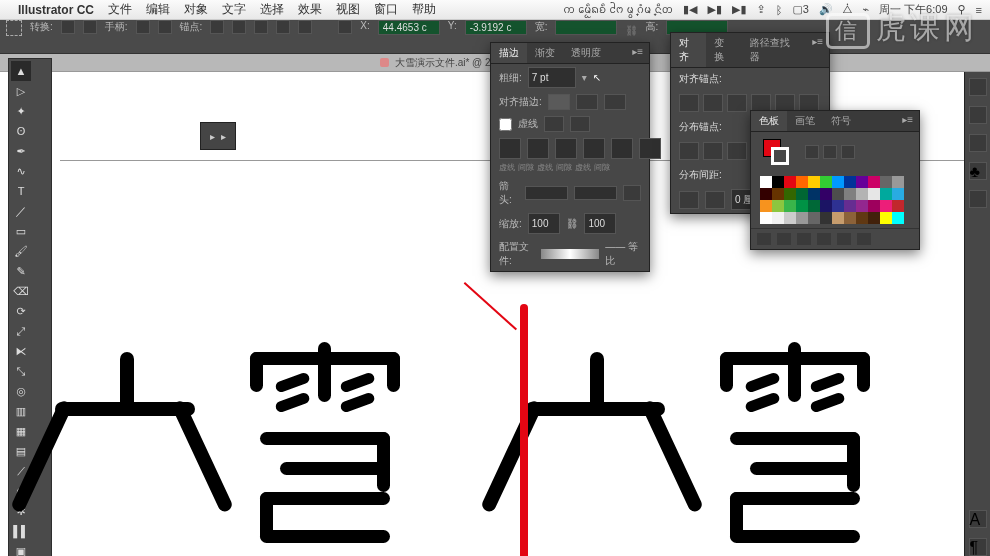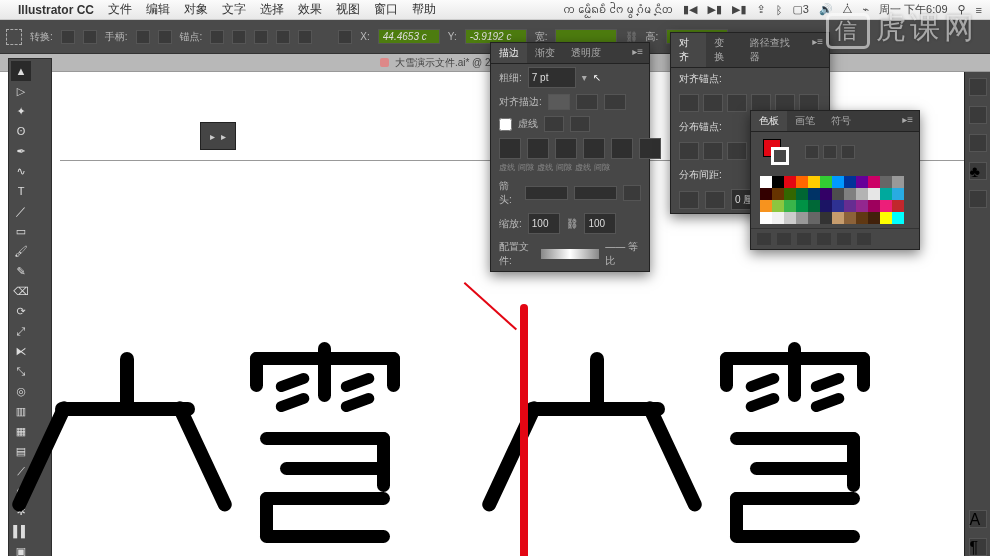--- a/index.html
+++ b/index.html
@@ -8,24 +8,24 @@
 
 .menubar { height: 20px; background: linear-gradient(#fbfbfb,#e8e8e8); display: flex; align-items: center; padding: 0 8px; font-size: 12px; color: #333; border-bottom: 1px solid #ccc; }
 .menubar .apple { margin-right: 10px; font-size: 13px; }
 .menubar .app { font-weight: 600; margin-right: 14px; }
 .menubar .m { margin-right: 14px; }
 .menubar .spacer { flex: 1; }
 .menubar .right { font-size: 11px; color: #444; display: flex; align-items: center; gap: 10px; }
 .menubar .right span { white-space: nowrap; }
 
 
-.optbar { height: 34px; background: #4a4a4a; display: flex; align-items: center; color: #ccc; font-size: 10px; padding: 0 6px; gap: 8px; border-bottom: 1px solid #333; }
+.optbar { height: 34px; background: #4a4a4a; display: flex; align-items: flex-start; color: #ccc; font-size: 10px; padding: 0 6px; gap: 8px; border-bottom: 1px solid #333; }
 .optbar .sel { width: 16px; height: 16px; border: 1px dashed #aaa; }
 .optbar .lbl { color: #bbb; }
-.optbar .field { background: #4d7c0f; border: 1px solid #555; padding: 1px 4px; color: #ddd; width: 62px; font-size: 10px; font-style: italic; }
+.optbar .field { background: #14532d; border: 1px solid #555; padding: 1px 4px; color: #ddd; width: 62px; font-size: 10px; }
 .optbar .chain { width: 12px; height: 20px; display: flex; flex-direction: column; justify-content: center; align-items: center; color: #888; }
 .optbar .ico { width:14px; height:14px; background:#3a3a3a; border:1px solid #555; }
 
 
 .doctab { height: 18px; background: #b8b8b8; display: flex; align-items: center; justify-content: center; font-size: 10px; color: #444; border-bottom: 1px solid #999; }
 .doctab .dot { width: 9px; height: 9px; background: #d88; border-radius: 2px; margin-right: 6px; }
 
 
 .tools { position: absolute; left: 8px; top: 58px; width: 44px; background: #4a4a4a; border: 1px solid #2d2d2d; display: flex; flex-wrap: wrap; padding: 2px; }
 .tools .t { width: 20px; height: 20px; display: flex; align-items: center; justify-content: center; color: #ddd; font-size: 11px; }

